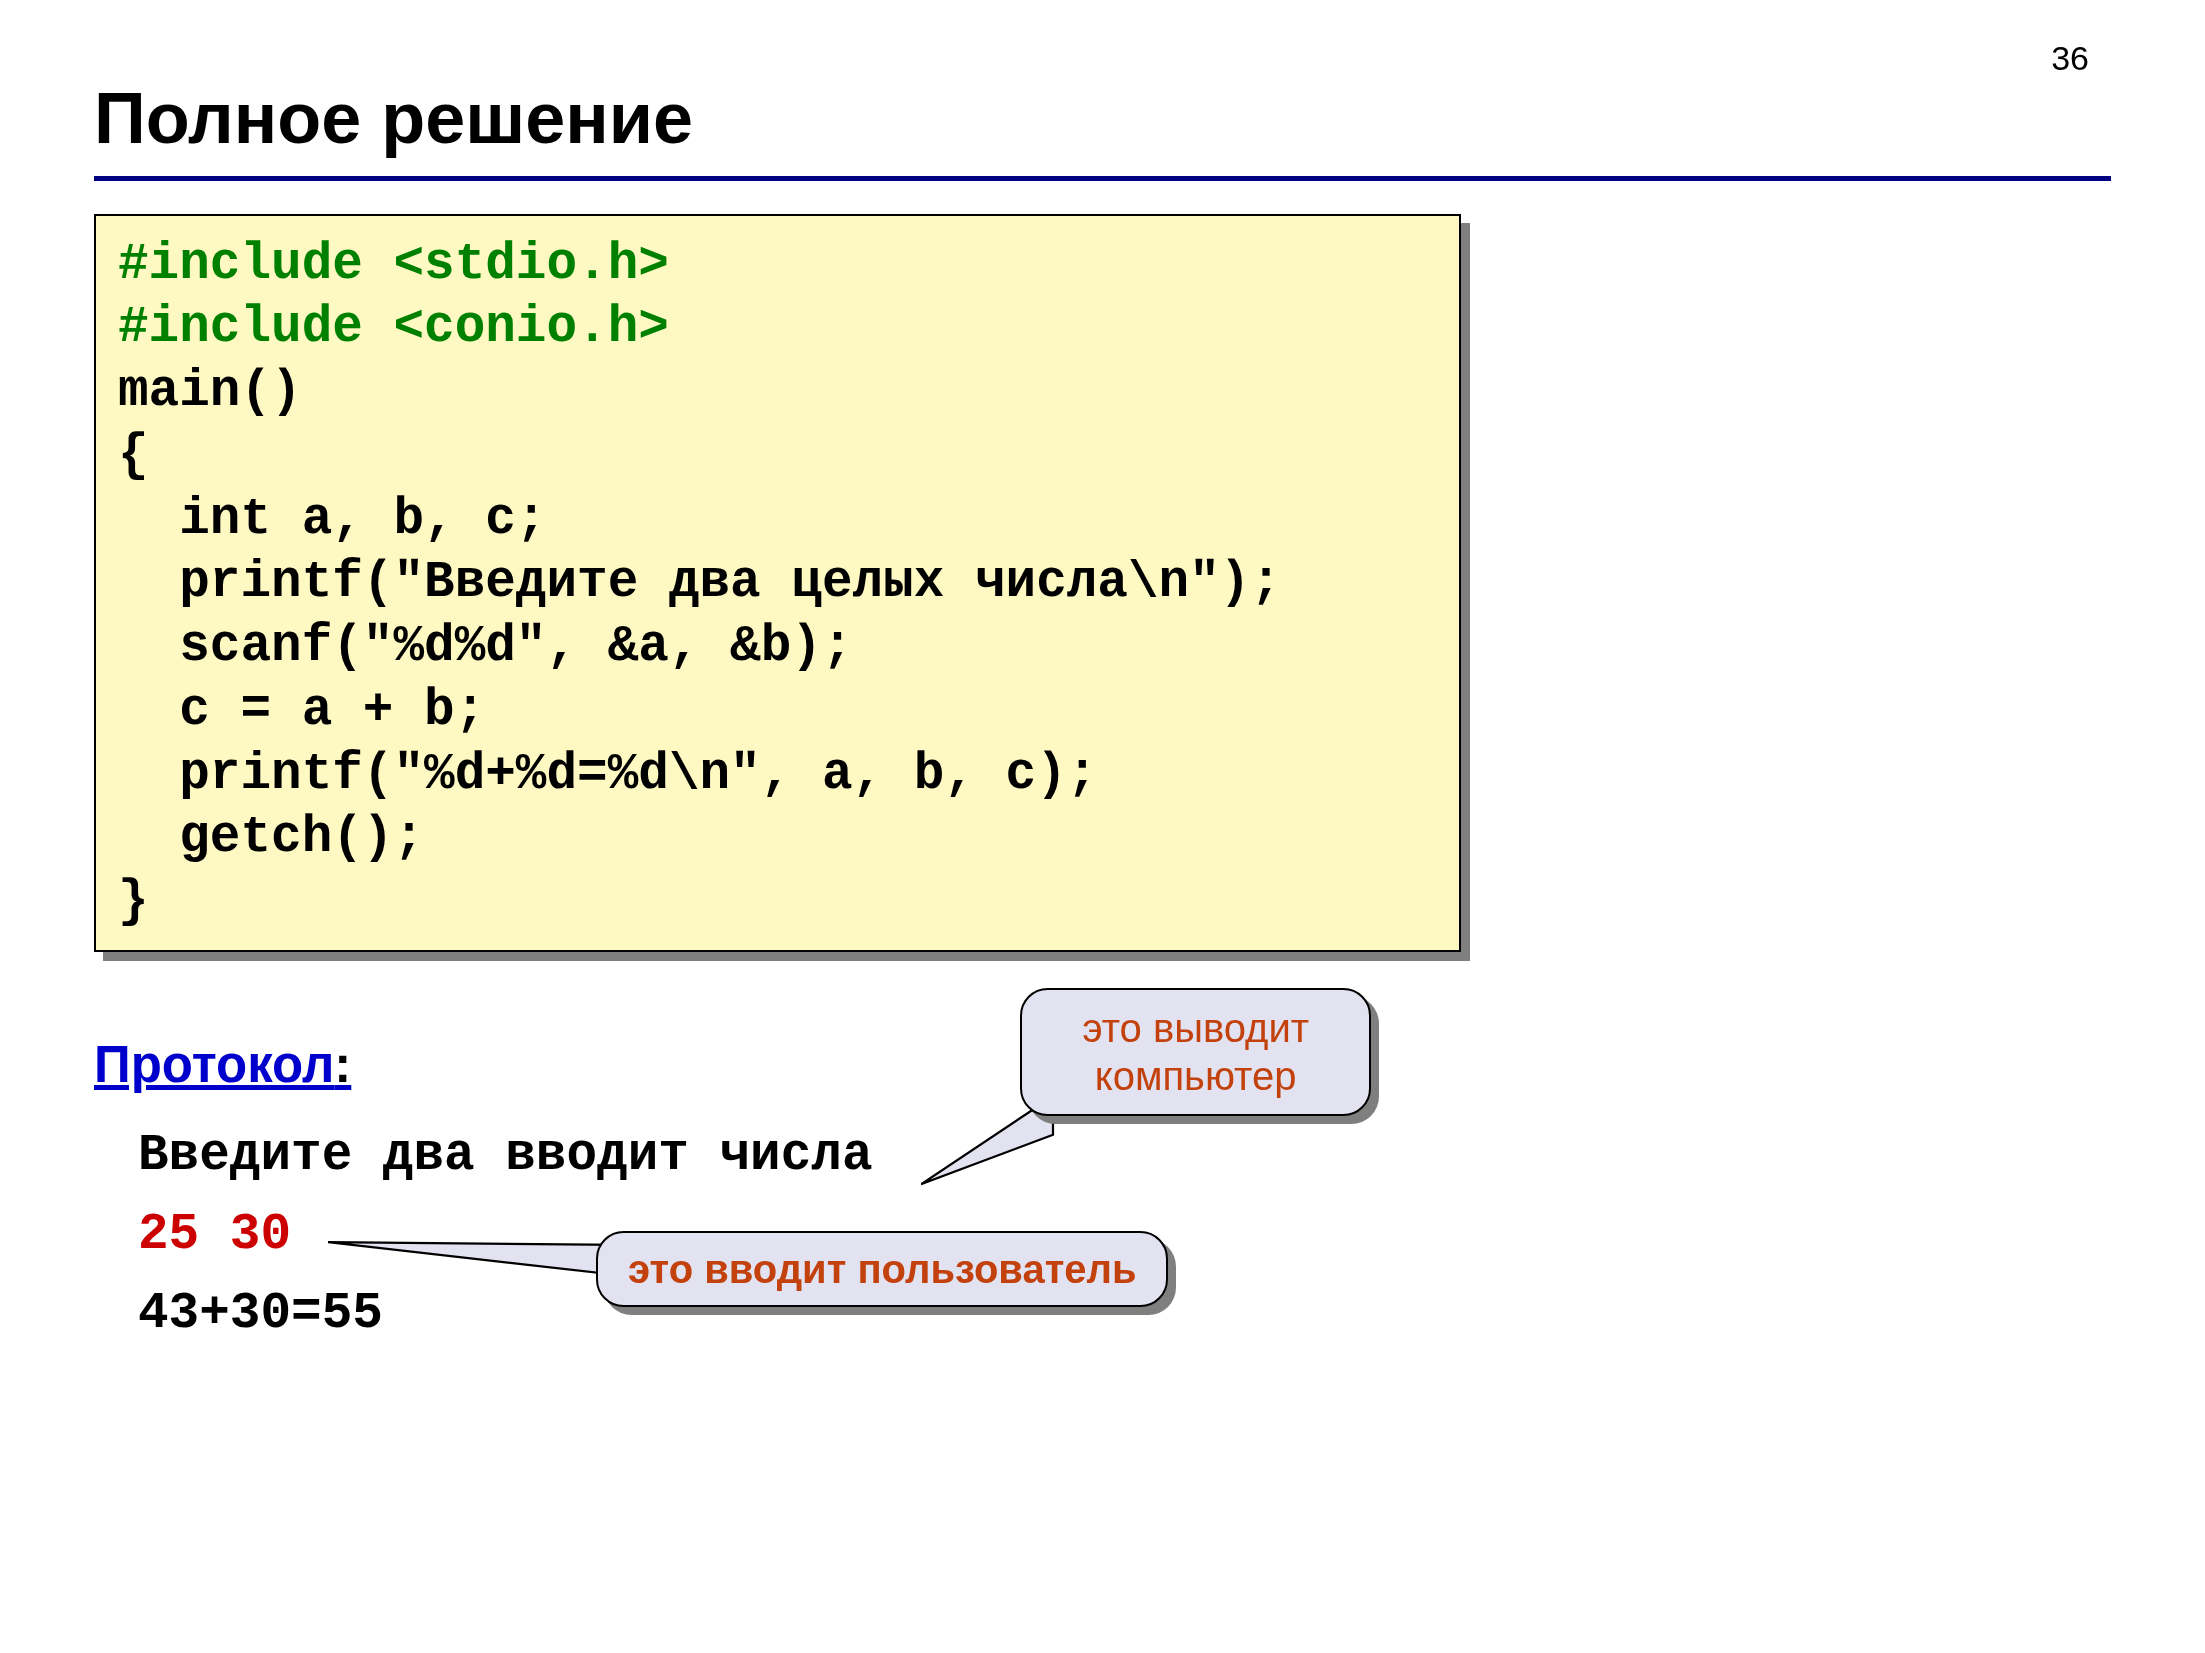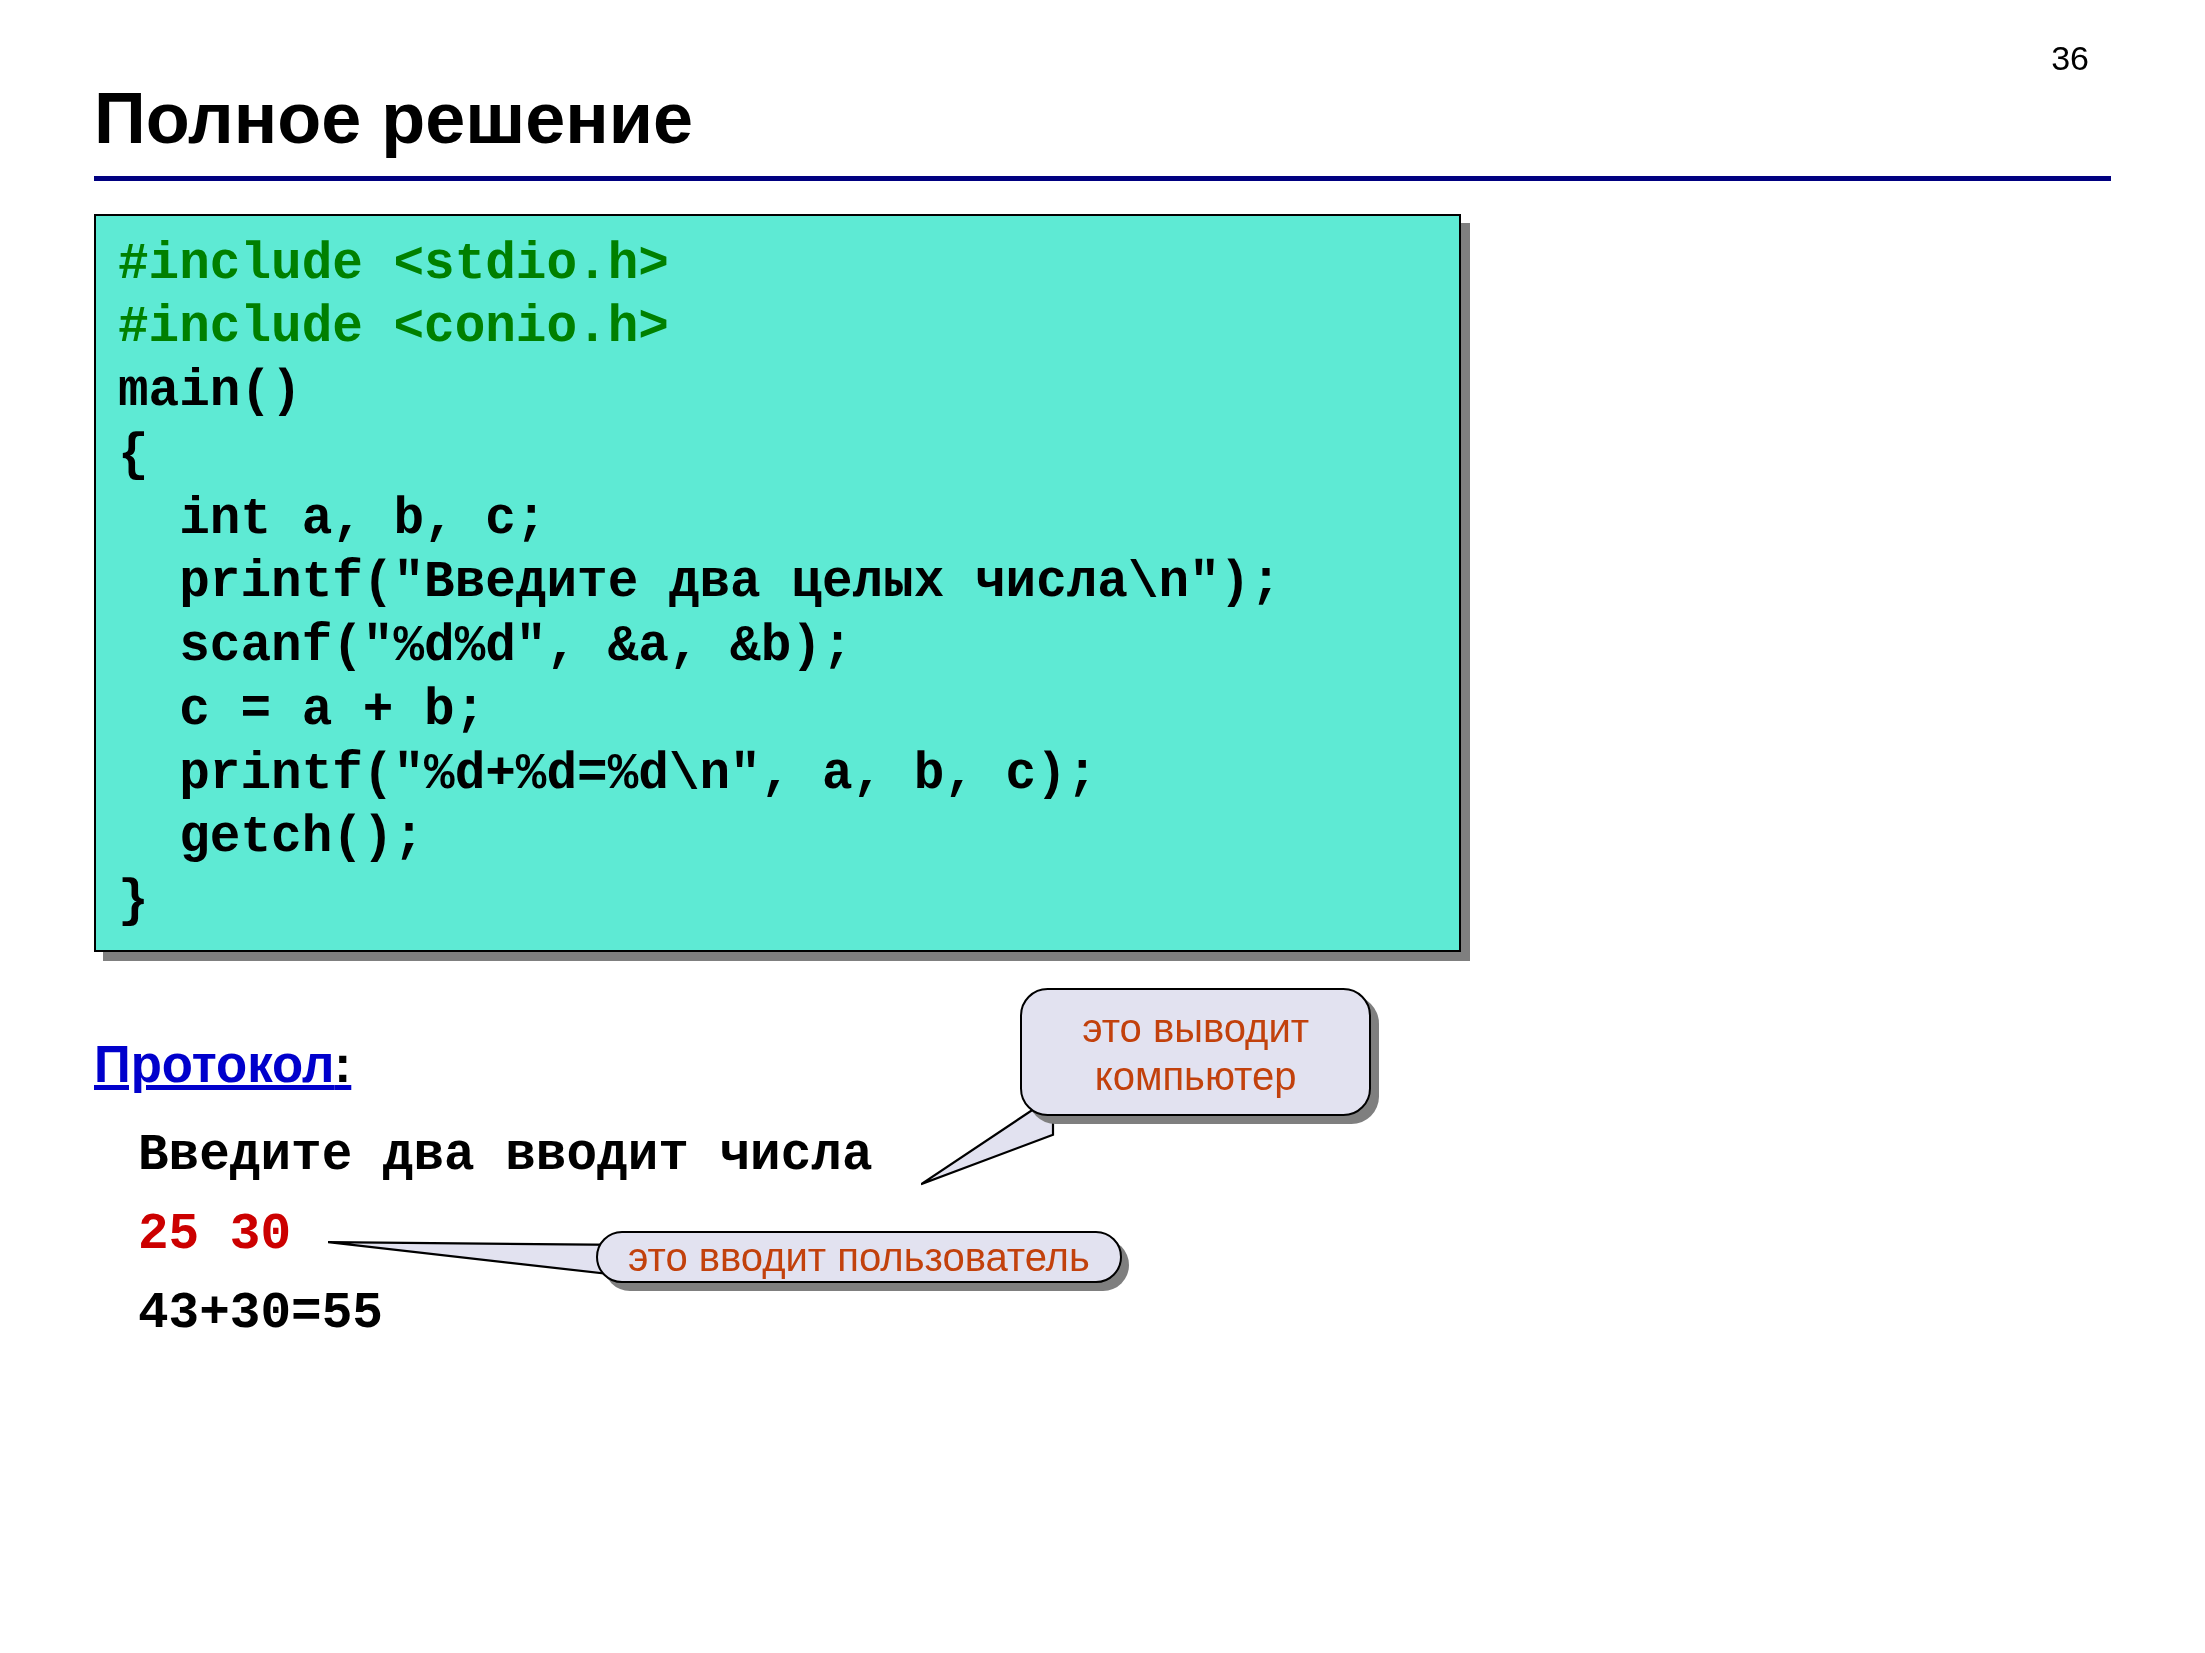--- a/index.html
+++ b/index.html
@@ -46,21 +46,21 @@
     left: 8.8px;
     top: 8.8px;
     width: 100%;
     height: 100%;
     background: #7f7f7f;
     z-index: 0;
   }
   .code-box {
     position: relative;
     z-index: 1;
-    background: #5eead4;
+    background: #fef9c3;
     border: 2.2px solid #000;
     padding: 16.5px 22px 16.5px 22px;
     font-family: "Courier New", Courier, monospace;
     font-size: 51px;
     font-weight: bold;
     line-height: 1.25;
     white-space: pre;
   }
   .c-green { color: #008000; }
   .c-black { color: #000000; }
@@ -118,21 +118,22 @@
   }
   .callout-1 .c-body {
     width: 292px;
     padding: 13.8px 27.6px;
   }
   .callout-2 {
     top: 196px;
     left: 502px;
   }
   .callout-2 .c-body {
-    padding: 0 30px;
+    padding: 12px 30px;
+    font-weight: bold;
   }
   
   .pointer1 {
     position: absolute;
     z-index: 4;
   }
   .pointer1 svg { display: block; }
 </style>
 </head>
 <body>

